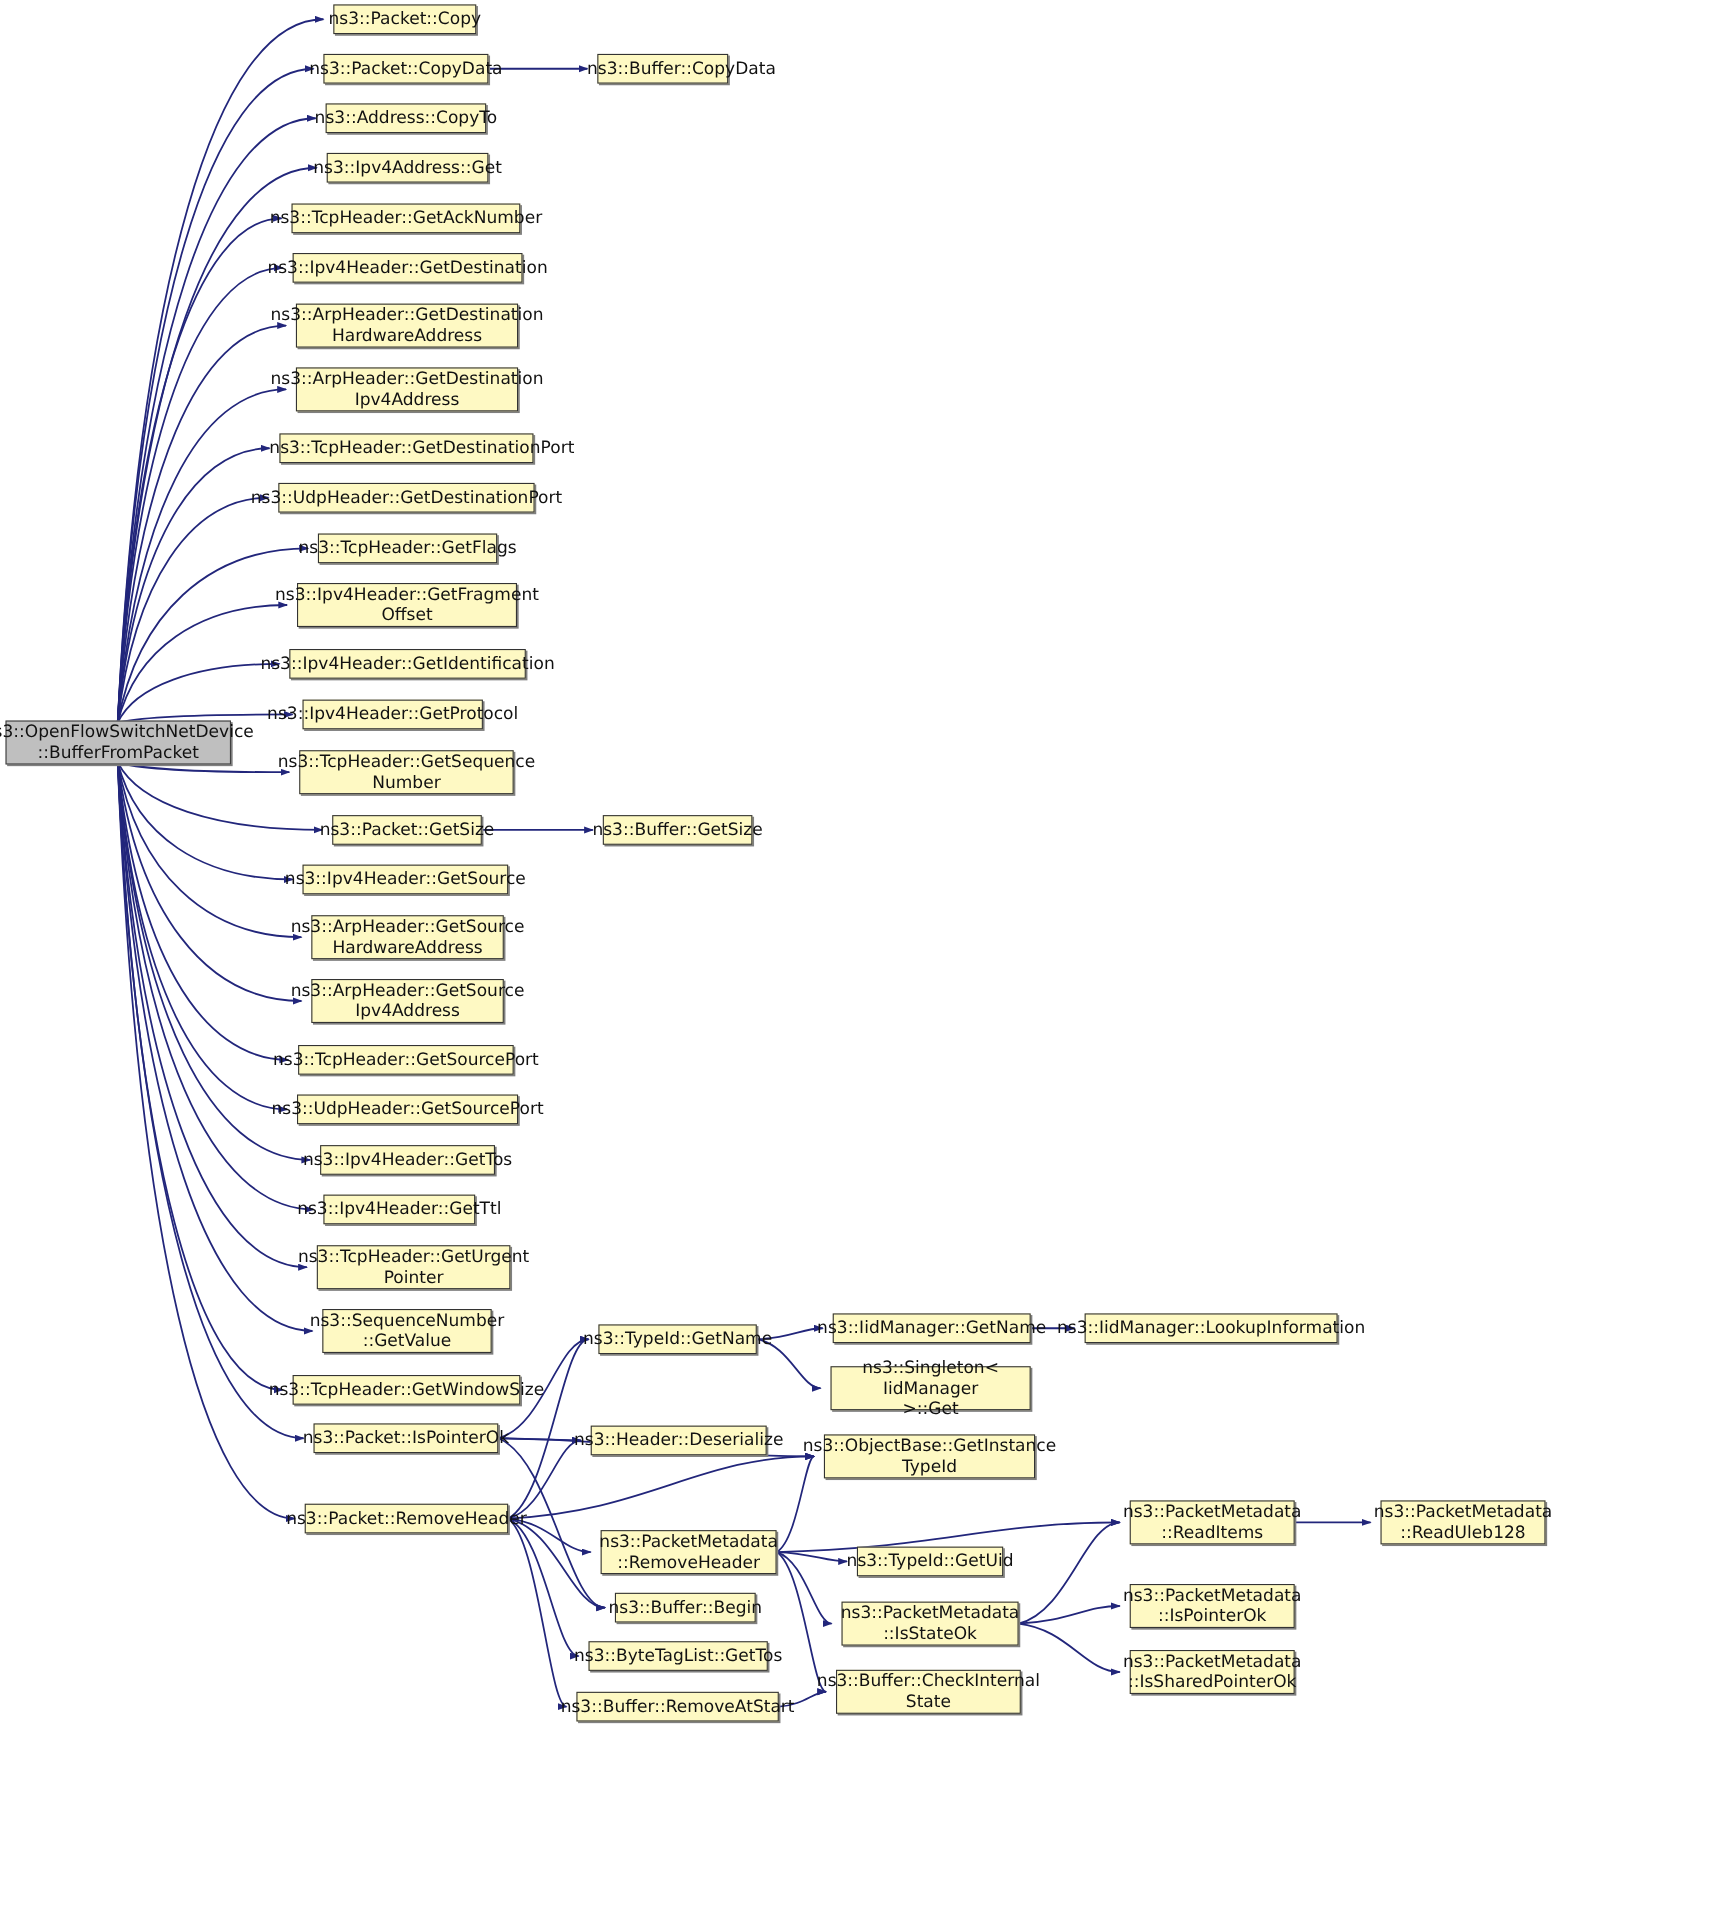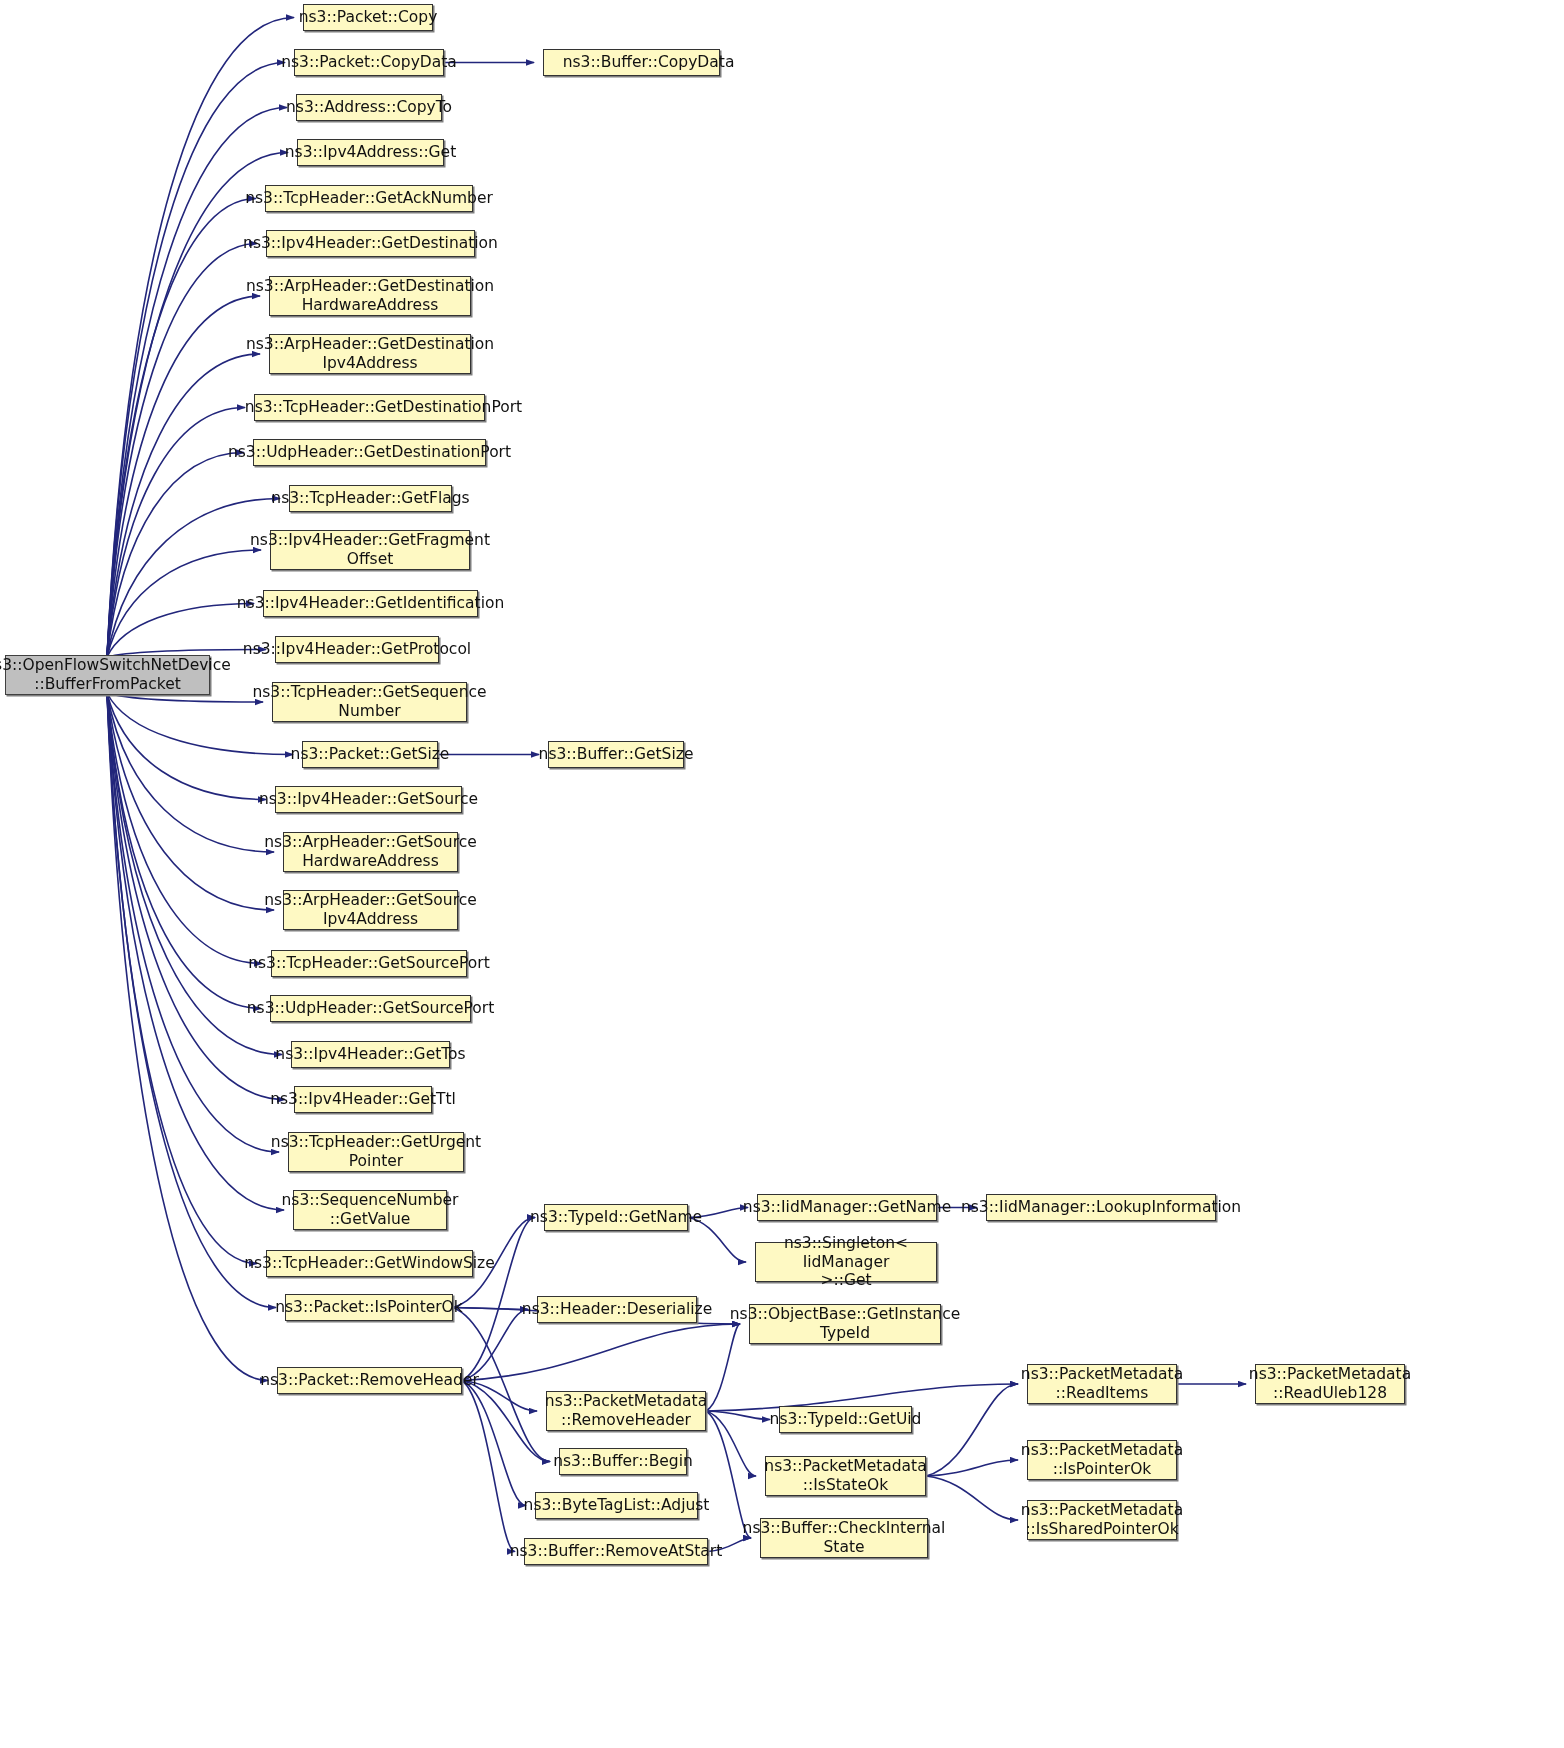--- a/index.html
+++ b/index.html
@@ -93,21 +93,21 @@
         <path d="M 1177 1384 L 1246 1384" marker-end="url(#arrow)"></path>
         <path d="M 708 1551.5 C 731.4 1549.88, 739.2 1538, 751 1538" marker-end="url(#arrow)"></path>
         <path d="M 706 1411 C 730.3 1426.24, 738.4 1538, 751 1538" marker-end="url(#arrow)"></path>
       </g>
   </svg>
   <div id="nodes">
       <div class="node root" style="left: 5px; top: 655px; width: 205px; height: 40px;">ns3::OpenFlowSwitchNetDevice
 ::BufferFromPacket</div>
       <div class="node" style="left: 303px; top: 4px; width: 130px; height: 27px;">ns3::Packet::Copy</div>
       <div class="node" style="left: 294px; top: 49px; width: 150px; height: 27px;">ns3::Packet::CopyData</div>
-      <div class="node" style="left: 543px; top: 49px; width: 177px; height: 27px; padding-left: 38px;">ns3::Buffer::CopyData</div>
+      <div class="node" style="left: 543px; top: 49px; width: 119px; height: 27px; padding-left: 38px;">ns3::Buffer::CopyData</div>
       <div class="node" style="left: 296px; top: 94px; width: 146px; height: 27px;">ns3::Address::CopyTo</div>
       <div class="node" style="left: 297px; top: 139px; width: 147px; height: 27px;">ns3::Ipv4Address::Get</div>
       <div class="node" style="left: 265px; top: 185px; width: 208px; height: 27px;">ns3::TcpHeader::GetAckNumber</div>
       <div class="node" style="left: 266px; top: 230px; width: 209px; height: 27px;">ns3::Ipv4Header::GetDestination</div>
       <div class="node" style="left: 269px; top: 276px; width: 202px; height: 40px;">ns3::ArpHeader::GetDestination
 HardwareAddress</div>
       <div class="node" style="left: 269px; top: 334px; width: 202px; height: 40px;">ns3::ArpHeader::GetDestination
 Ipv4Address</div>
       <div class="node" style="left: 254px; top: 394px; width: 231px; height: 27px; padding-left: 32px;">ns3::TcpHeader::GetDestinationPort</div>
       <div class="node" style="left: 253px; top: 439px; width: 233px; height: 27px;">ns3::UdpHeader::GetDestinationPort</div>
@@ -143,21 +143,21 @@
 &gt;::Get</div>
       <div class="node" style="left: 537px; top: 1296px; width: 160px; height: 27px;">ns3::Header::Deserialize</div>
       <div class="node" style="left: 749px; top: 1304px; width: 192px; height: 40px;">ns3::ObjectBase::GetInstance
 TypeId</div>
       <div class="node" style="left: 546px; top: 1391px; width: 160px; height: 40px;">ns3::PacketMetadata
 ::RemoveHeader</div>
       <div class="node" style="left: 779px; top: 1406px; width: 133px; height: 27px;">ns3::TypeId::GetUid</div>
       <div class="node" style="left: 559px; top: 1448px; width: 128px; height: 27px;">ns3::Buffer::Begin</div>
       <div class="node" style="left: 765px; top: 1456px; width: 161px; height: 40px;">ns3::PacketMetadata
 ::IsStateOk</div>
-      <div class="node" style="left: 535px; top: 1492px; width: 163px; height: 27px;">ns3::ByteTagList::Adjust</div>
+      <div class="node" style="left: 535px; top: 1492px; width: 163px; height: 27px;">ns3::ByteTagList::GetTos</div>
       <div class="node" style="left: 524px; top: 1538px; width: 184px; height: 27px;">ns3::Buffer::RemoveAtStart</div>
       <div class="node" style="left: 760px; top: 1518px; width: 168px; height: 40px;">ns3::Buffer::CheckInternal
 State</div>
       <div class="node" style="left: 1027px; top: 1364px; width: 150px; height: 40px;">ns3::PacketMetadata
 ::ReadItems</div>
       <div class="node" style="left: 1255px; top: 1364px; width: 150px; height: 40px;">ns3::PacketMetadata
 ::ReadUleb128</div>
       <div class="node" style="left: 1027px; top: 1440px; width: 150px; height: 40px;">ns3::PacketMetadata
 ::IsPointerOk</div>
       <div class="node" style="left: 1027px; top: 1500px; width: 150px; height: 40px;">ns3::PacketMetadata

